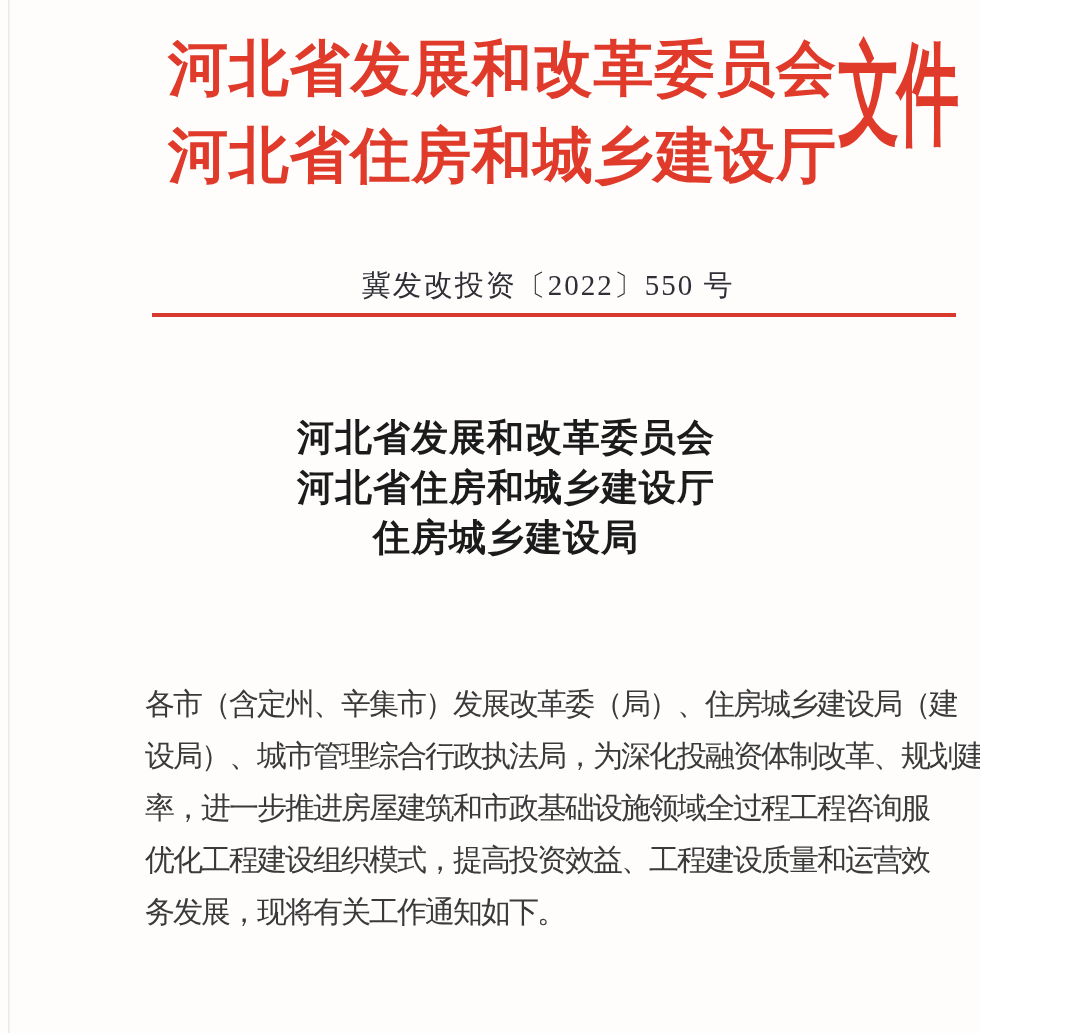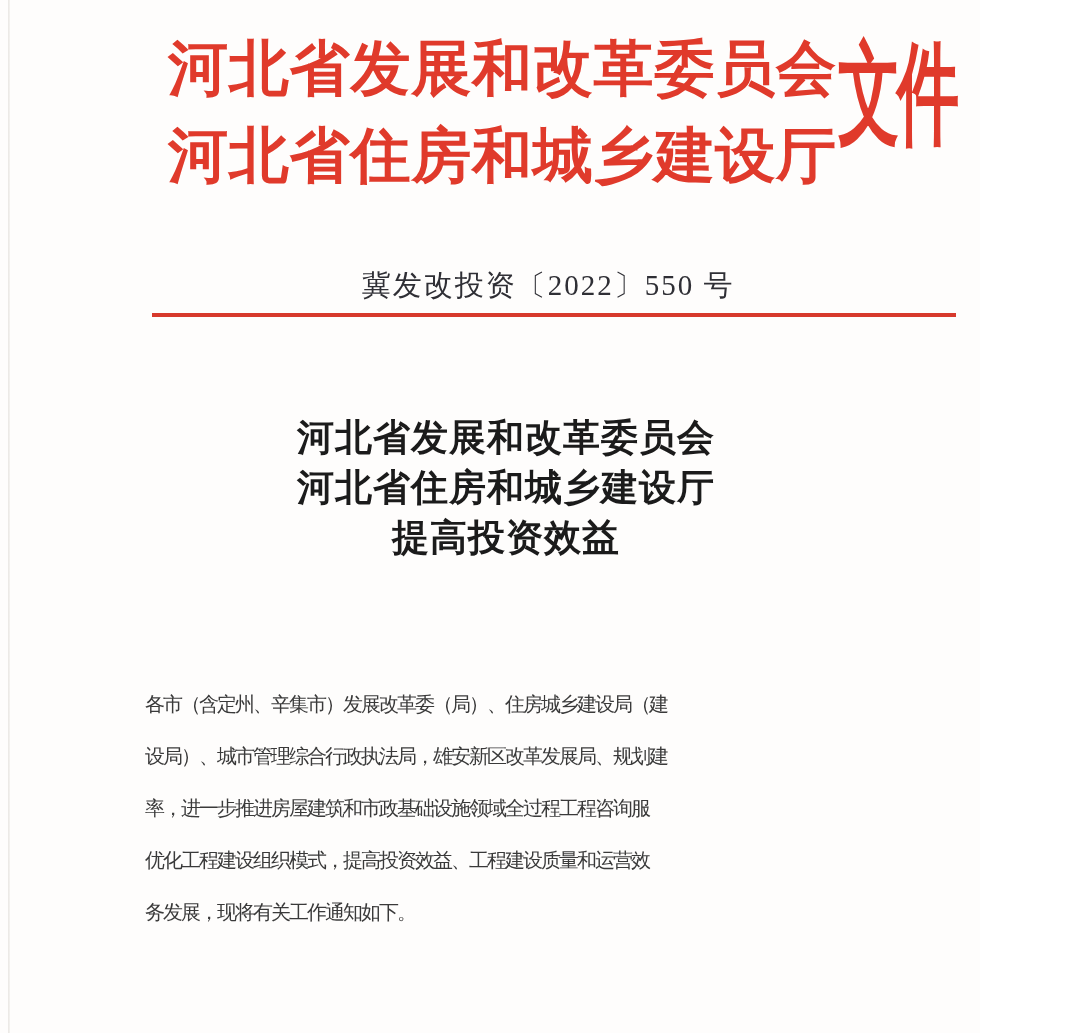--- a/index.html
+++ b/index.html
@@ -103,21 +103,21 @@
   }
   
   .body-text {
     position: absolute;
     top: 678px;
     left: 145px;
     width: 830px;
     color: #3a3a3a;
   }
   .body-line {
-    font-size: 20px;
+    font-size: 30px;
     line-height: 52px;
     letter-spacing: -2px;
     white-space: nowrap;
   }
   .body-line.indent {
     text-indent: 60px;
   }
 </style>
 </head>
 <body>
@@ -134,24 +134,24 @@
     <div class="doc-type">文件</div>
   </header>
 
   <div class="doc-number">冀发改投资〔2022〕550 号</div>
 
   <div class="red-rule"></div>
 
   <div class="title">
     <div class="title-line">河北省发展和改革委员会</div>
     <div class="title-line">河北省住房和城乡建设厅</div>
-    <div class="title-line">提高投资效益</div>
+    <div class="title-line">住房城乡建设局</div>
   </div>
 
   <div class="body-text">
     <div class="body-line">各市（含定州、辛集市）发展改革委（局）、住房城乡建设局（建</div>
-    <div class="body-line">设局）、城市管理综合行政执法局，雄安新区改革发展局、规划建</div>
+    <div class="body-line">设局）、城市管理综合行政执法局，为深化投融资体制改革、规划建</div>
     <div class="body-line">率，进一步推进房屋建筑和市政基础设施领域全过程工程咨询服</div>
     <div class="body-line">优化工程建设组织模式，提高投资效益、工程建设质量和运营效</div>
     <div class="body-line">务发展，现将有关工作通知如下。</div>
   </div>
 
 </div>
 
 </body></html>

